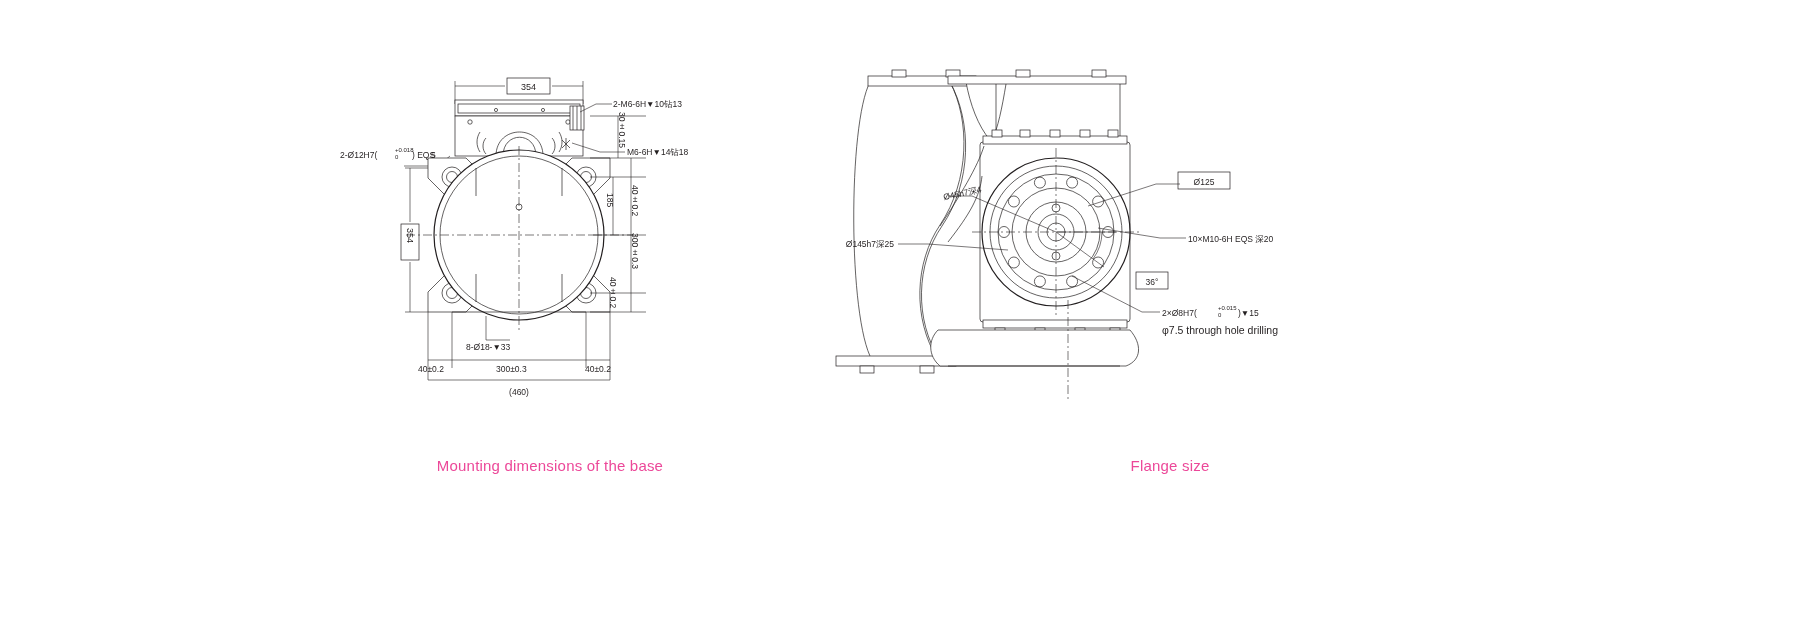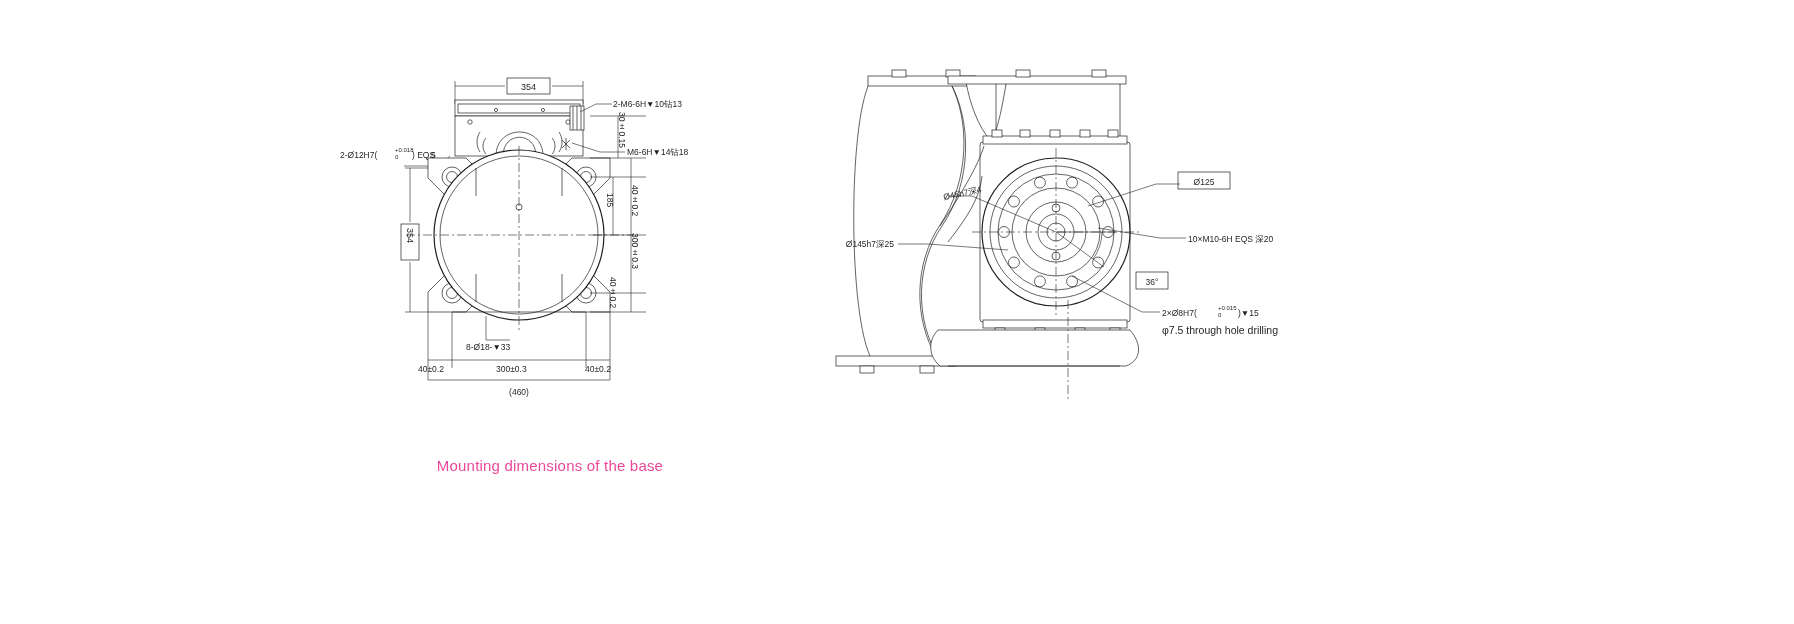--- a/index.html
+++ b/index.html
@@ -345,13 +345,14 @@
 
     <g>
       <text class="lbl" x="342" y="316">2×Ø8H7(</text>
       <text class="lbl-sm" x="398" y="310">+0.015</text>
       <text class="lbl-sm" x="398" y="317">0</text>
       <text class="lbl" x="418" y="316">)▼15</text>
       <text class="lbl-en" x="342" y="334">φ7.5 through hole drilling</text>
     </g>
   </svg>
 
+  <div class="caption" id="caption-flange">Flange size</div>
 </div>
 
 </body></html>

